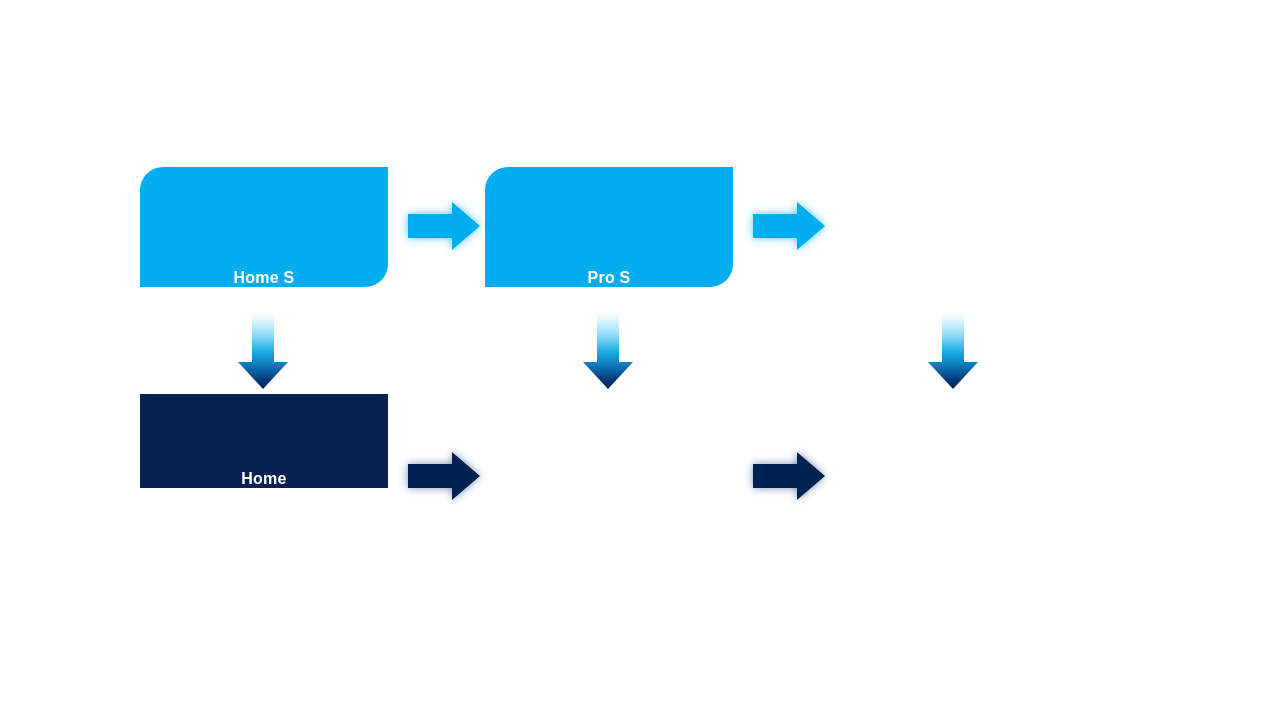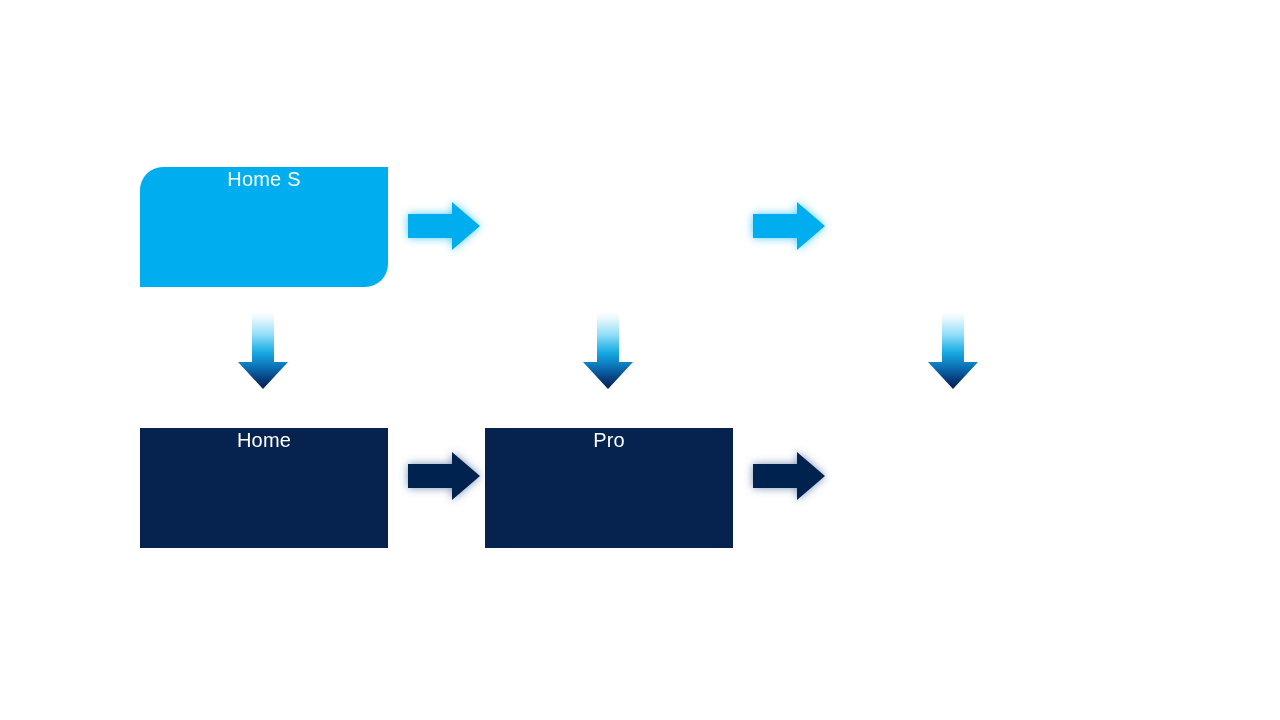--- a/index.html
+++ b/index.html
@@ -20,26 +20,26 @@
     left: 0; top: 0;
     width: 1280px;
     height: 720px;
     background: #ffffff;
   }
 
   
   .node {
     position: absolute;
     display: flex;
-    align-items: flex-start;
+    align-items: flex-end;
     justify-content: center;
     box-sizing: border-box;
     color: #ffffff;
-    font-size: 20px;
-    font-weight: 400;
+    font-size: 16px;
+    font-weight: 700;
     letter-spacing: 0.2px;
     line-height: 1.2;
     text-align: center;
     user-select: none;
   }
 
   
   .node.top {
     background: #00AEEF;
     border-radius: 23px 0 23px 0;
@@ -50,21 +50,21 @@
     background: #062350;
     border-radius: 0;
   }
 
   
   .col1 { left: 140px; width: 248px; }
   .col2 { left: 485px; width: 248px; }
   .col3 { left: 830px; width: 248px; }
 
   .row-top    { top: 167px; height: 120px; }
-  .row-bottom { top: 428px; height: 120px; }
+  .row-bottom { top: 394px; height: 94px; }
 
   
   .arrow {
     position: absolute;
     display: block;
   }
   .arrow svg { display: block; overflow: visible; }
 
   
   .harrow { width: 92px; height: 64px; }
@@ -81,29 +81,29 @@
 </style>
 </head>
 <body>
 
 <div id="canvas">
 
   <div class="node top col1 row-top">
     <span>Home S</span>
   </div>
 
+  <div class="node top col2 row-top">
+    <span>Pro S</span>
+  </div>
 
 
   <div class="node bottom col1 row-bottom">
     <span>Home</span>
   </div>
 
-  <div class="node bottom col2 row-bottom">
-    <span>Pro</span>
-  </div>
 
 
   <svg width="0" height="0" style="position:absolute;left:0;top:0;" aria-hidden="true">
     <defs>
       <linearGradient id="vgrad" x1="0" y1="0" x2="0" y2="1">
         <stop offset="0%" stop-color="#FFFFFF"></stop>
         <stop offset="10%" stop-color="#E3F6FD"></stop>
         <stop offset="30%" stop-color="#8FDCF8"></stop>
         <stop offset="52%" stop-color="#18ACE4"></stop>
         <stop offset="72%" stop-color="#0B6FB4"></stop>

